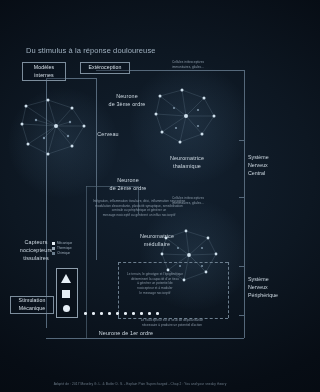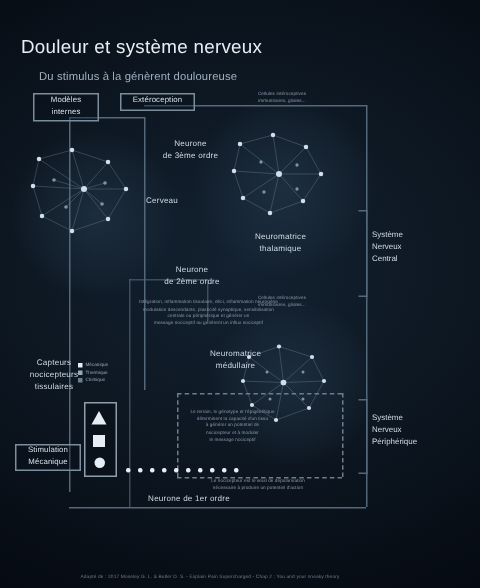--- a/index.html
+++ b/index.html
@@ -90,22 +90,21 @@
 </style>
 </head>
 <body>
 
 <div class="stage">
 
   <div class="glow" style="left:8px;top:88px;width:110px;height:110px;"></div>
   <div class="glow" style="left:130px;top:64px;width:120px;height:120px;"></div>
   <div class="glow" style="left:140px;top:200px;width:110px;height:110px;"></div>
 
-  <div class="title">Douleur et système nerveux</div>
-  <div class="subtitle">Du stimulus à la génèrent douloureuse</div>
+  <div class="subtitle">Du stimulus à la réponse douloureuse</div>
 
   <div class="line vl" style="left:46px;top:78px;height:250px;"></div>
 
   <div class="line hl" style="left:46px;top:78px;width:50px;"></div>
 
   <div class="line vl" style="left:96px;top:78px;height:182px;"></div>
 
   <div class="line hl" style="left:96px;top:70px;width:148px;"></div>
 
   <div class="line vl" style="left:244px;top:70px;height:268px;"></div>

